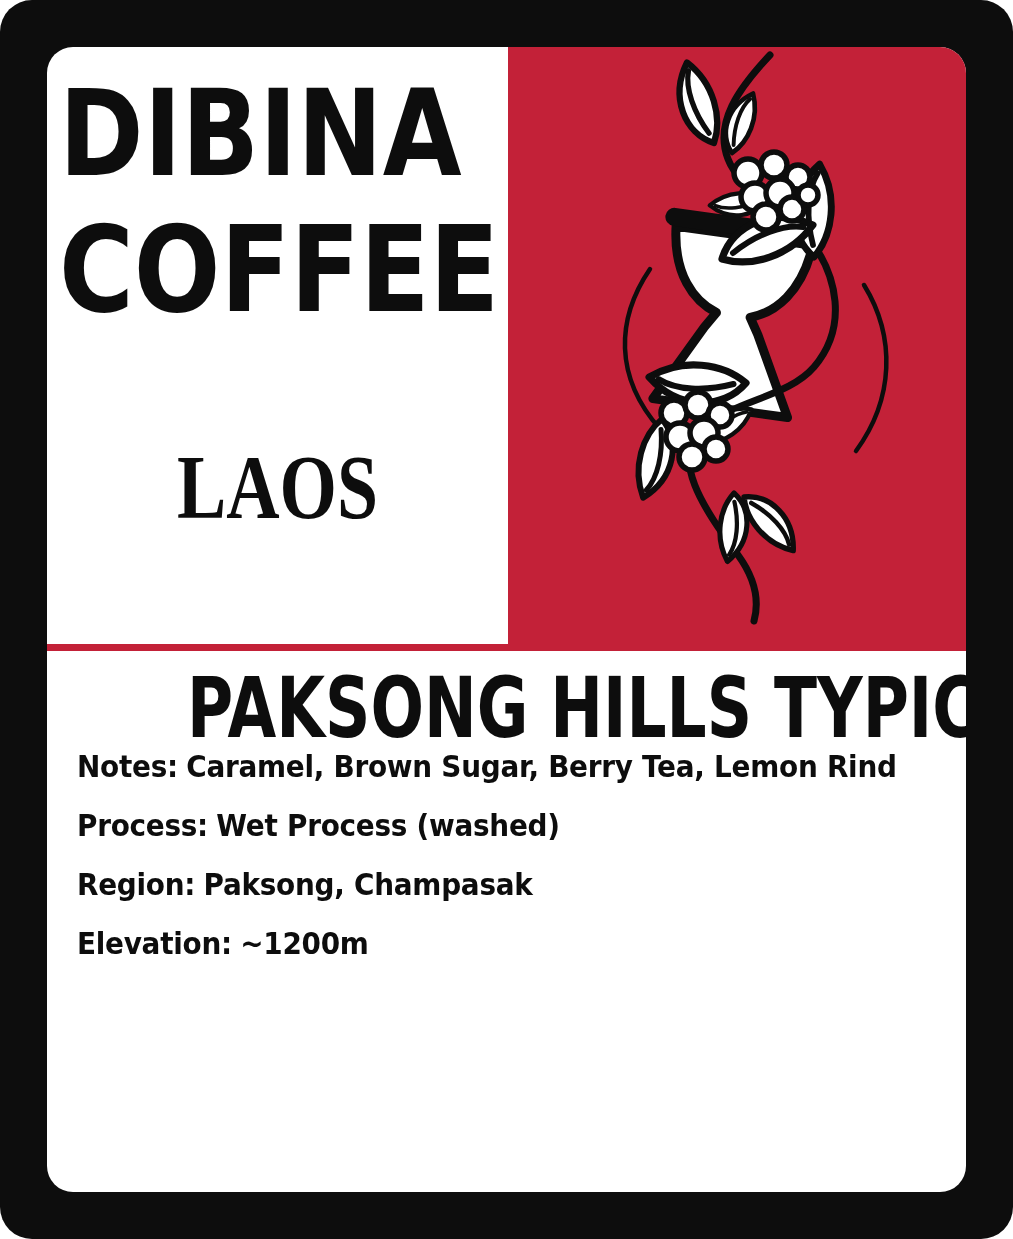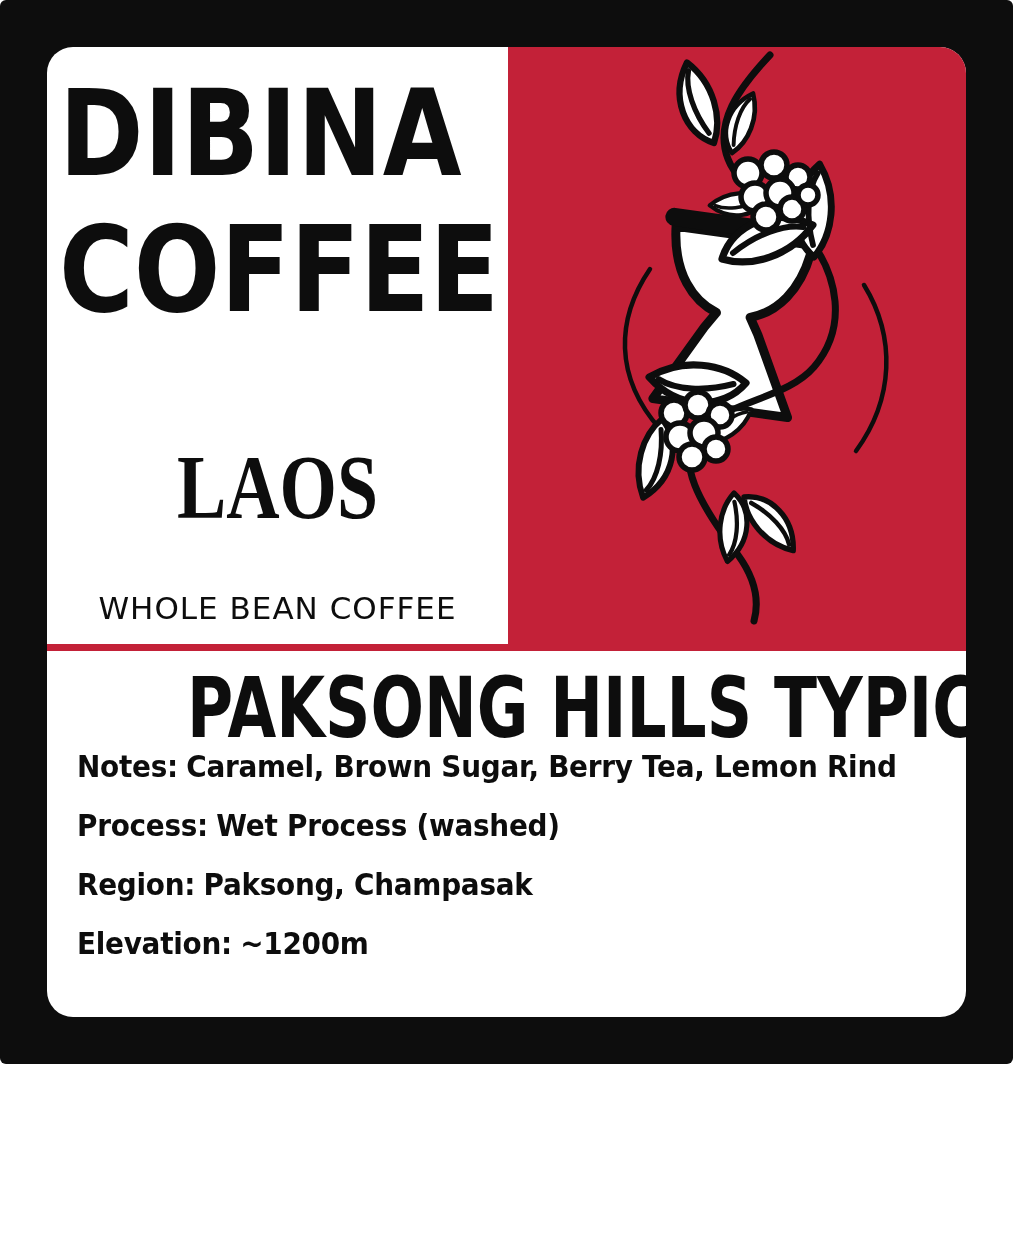--- a/index.html
+++ b/index.html
@@ -9,23 +9,23 @@
   }
   *{margin:0;padding:0;box-sizing:border-box;}
   html,body{background:#ffffff;}
   body{
     width:1013px;height:1239px;
     font-family:"DejaVu Sans","Liberation Sans",sans-serif;
     color:var(--ink);
   }
   .label-card{
     position:relative;
-    width:1013px;height:1064px;
+    width:1013px;height:1239px;
     background:var(--ink);
-    border-radius:6px;
+    border-radius:32px;
     overflow:hidden;
   }
   .label-inner{
     position:absolute;
     left:47px;top:47px;right:47px;bottom:47px;
     background:var(--paper);
     border-radius:26px;
     overflow:hidden;
   }
   
@@ -157,21 +157,20 @@
     </div>
 
     <div id="brand1" class="brand-line">DIBINA</div>
     <div id="brand2" class="brand-line">COFFEE</div>
 
 
     <div id="origin-name" class="centered-col">
       <span class="squeeze">LAOS</span>
     </div>
 
-    <div id="format-line" class="centered-col">WHOLE BEAN COFFEE</div>
 
     <div class="divider"></div>
 
     <div id="product-title">
       <span class="squeeze">PAKSONG HILLS TYPICA</span>
     </div>
 
     <div class="details">
       <div class="detail-row">
         <span class="detail-label">Notes:</span><span class="detail-value">Caramel, Brown Sugar, Berry Tea, Lemon Rind</span>

